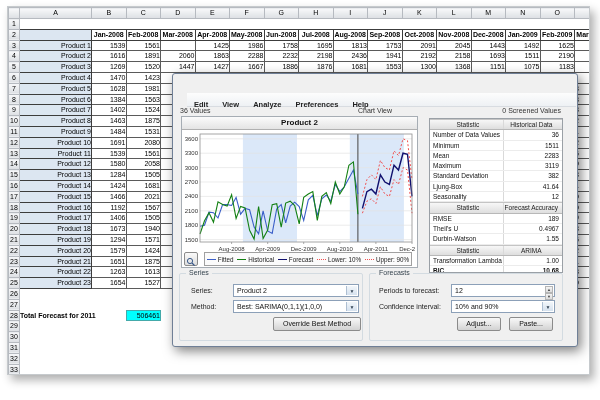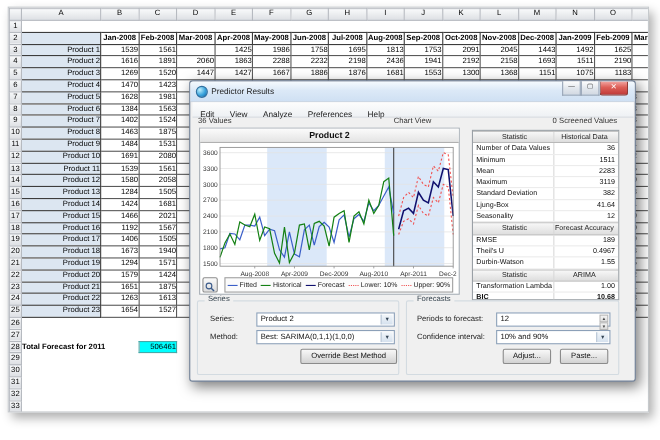--- a/index.html
+++ b/index.html
@@ -25,21 +25,21 @@
   .tbar{position:absolute;left:0;top:0;right:0;height:18px;border-radius:3px 3px 0 0;
     background:linear-gradient(#f5fafe,#dcе9f7 45%,#cfe0f3);background:linear-gradient(#f5fafe,#dce9f7 45%,#cfe0f3);
     border-bottom:1px solid #b8c8dd;}
   .appicon{position:absolute;left:5px;top:4px;width:9px;height:9px;border-radius:50%;
     background:radial-gradient(circle at 30% 30%,#bfeefc,#39a3dc 55%,#1060a8);border:1px solid #2f6f9f;}
   .ttext{position:absolute;left:19px;top:4px;font-size:7.5px;color:#1c1c1c;}
   .caps{position:absolute;right:6px;top:0;height:13px;display:flex;}
   .cap{width:17px;height:13px;border:1px solid #98a5b6;border-top:none;box-sizing:border-box;
     background:linear-gradient(#fdfdfd,#e3e8ee 50%,#d2d9e2);font-size:6px;line-height:11px;text-align:center;color:#333;}
   .cap.close{width:26px;background:linear-gradient(#f3a6a2,#dd5f58 45%,#c03a38);color:#fff;border-color:#8e3b36;border-radius:0 0 3px 3px;font-size:7px;}
-  .menubar{position:absolute;left:2px;right:1px;top:19px;height:13px;background:linear-gradient(#fdfdfd,#eef1f4);border-bottom:1px solid #d8dce1;}
+  .menubar{position:absolute;left:14px;right:1px;top:19px;height:13px;background:linear-gradient(#fdfdfd,#eef1f4);border-bottom:1px solid #d8dce1;font-weight:bold;}
   .mi{display:inline-block;padding:2px 7px 0 7px;font-size:7.5px;color:#222;}
   .strip{position:absolute;top:33px;font-size:7px;color:#333;}
 
   
   #chartpanel{position:absolute;left:8px;top:42px;width:235px;height:150px;background:#fff;border:1px solid #a6adb4;}
   #ctitle{height:12px;background:linear-gradient(#fbfbfb,#e4e4e4);border-bottom:1px solid #b0b0b0;
     font-weight:bold;font-size:8px;text-align:center;line-height:12px;color:#111;}
   #csvg{display:block;}
   .yt{font-size:6px;fill:#333;text-anchor:end;}
   .xt{font-size:6px;fill:#333;text-anchor:middle;}
@@ -760,29 +760,20 @@
           <td></td>
           <td></td>
           <td></td>
           <td></td>
         </tr>
       </tbody>
     </table>
 </div>
 
 <div id="dlg">
-  <div class="tbar">
-    <span class="appicon"></span>
-    <span class="ttext">Predictor Results</span>
-    <span class="caps">
-      <span class="cap">—</span>
-      <span class="cap">▢</span>
-      <span class="cap close">✕</span>
-    </span>
-  </div>
   <div class="menubar"><span class="mi">Edit</span><span class="mi">View</span><span class="mi">Analyze</span><span class="mi">Preferences</span><span class="mi">Help</span></div>
 
   <span class="strip" style="left:7px;">36 Values</span>
   <span class="strip" style="left:0;right:0;text-align:center;">Chart View</span>
   <span class="strip" style="right:16px;">0 Screened Values</span>
 
   <div id="chartpanel">
     <div id="ctitle">Product 2</div>
     <svg id="csvg" width="233" height="123">
         <rect x="60.9" y="4" width="54.1" height="108" fill="#dbe8f9"></rect>

